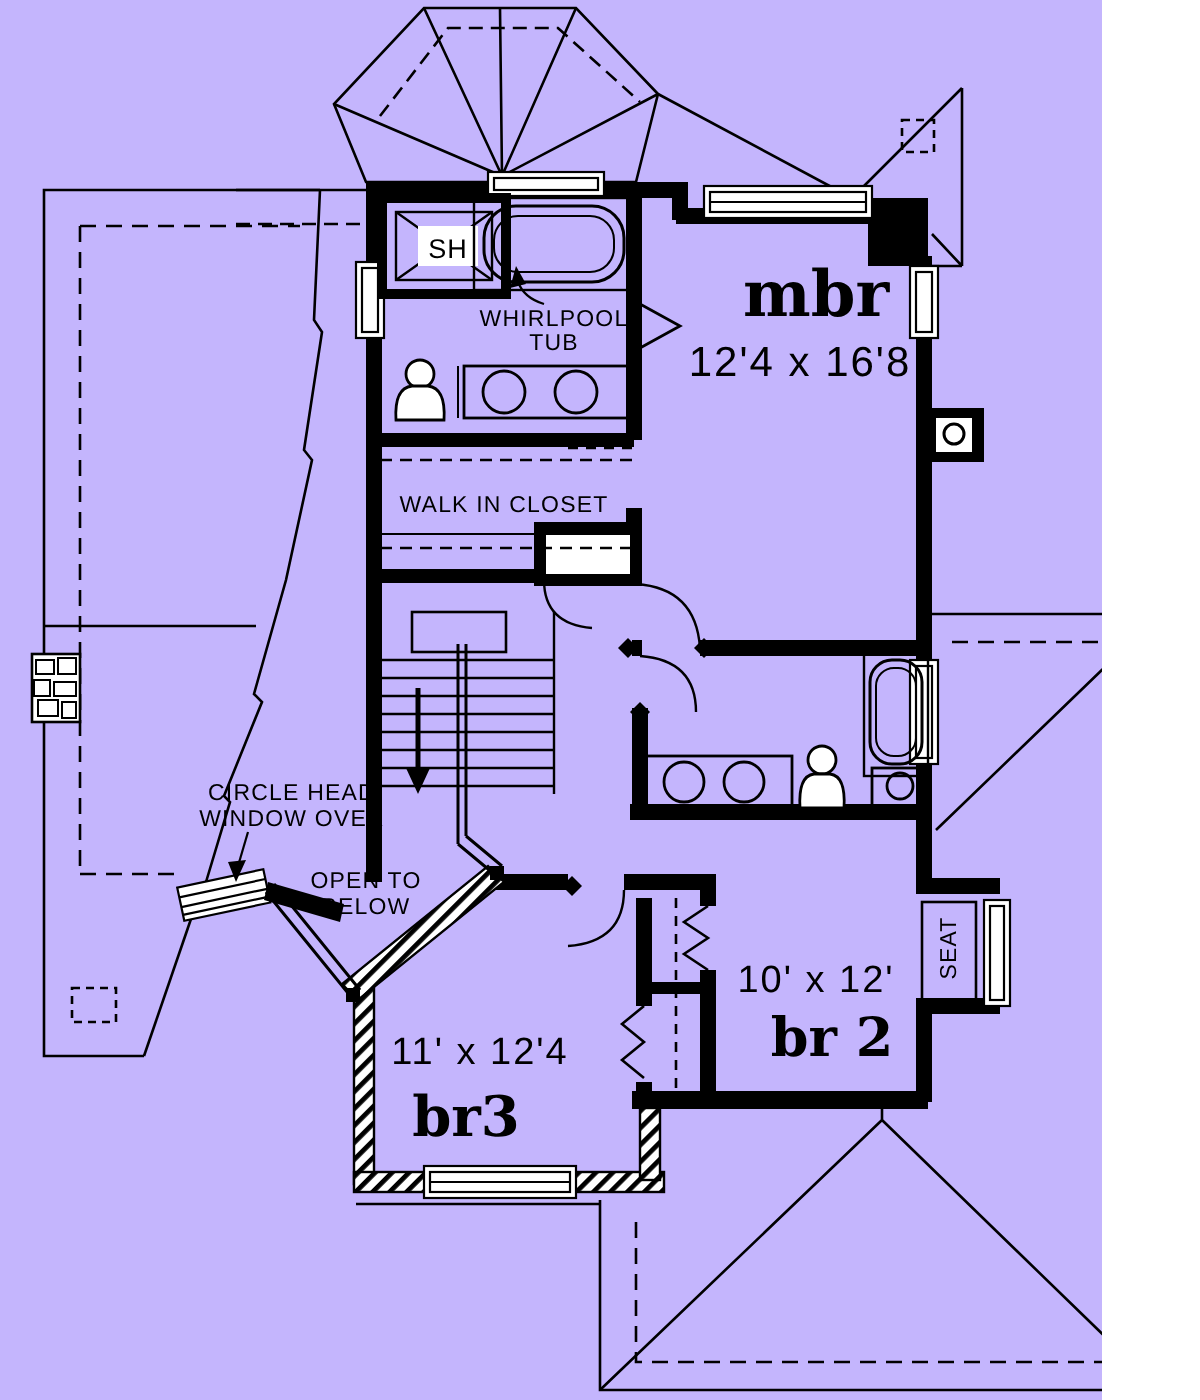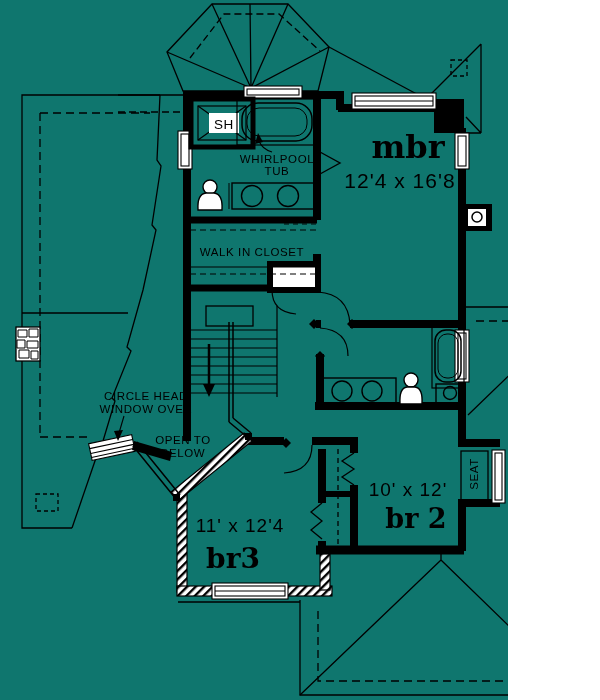--- a/index.html
+++ b/index.html
@@ -1,16 +1,16 @@
 <!DOCTYPE html>
 <html><head>
 <meta charset="utf-8">
 <style>
   html,body{margin:0;padding:0;background:#ffffff;}
-  .stage{width:508px;height:700px;position:relative;background:#0f766e;overflow:hidden;}
+  .stage{width:551px;height:700px;position:relative;background:#c4b5fd;overflow:hidden;}
   svg{display:block;}
   text{fill:#000;}
   .cap{font-family:"Liberation Sans",sans-serif;font-size:11.5px;letter-spacing:.6px;}
   .cap-mid{font-family:"Liberation Sans",sans-serif;font-size:13.5px;letter-spacing:.5px;}
   .dim{font-family:"Liberation Sans",sans-serif;font-size:21px;letter-spacing:1px;}
   .dim-s{font-family:"Liberation Sans",sans-serif;font-size:19px;letter-spacing:1px;}
   .room{font-family:"DejaVu Serif","Liberation Serif",serif;font-weight:bold;}
   .anchor-mid{text-anchor:middle;}
 </style>
 </head>

